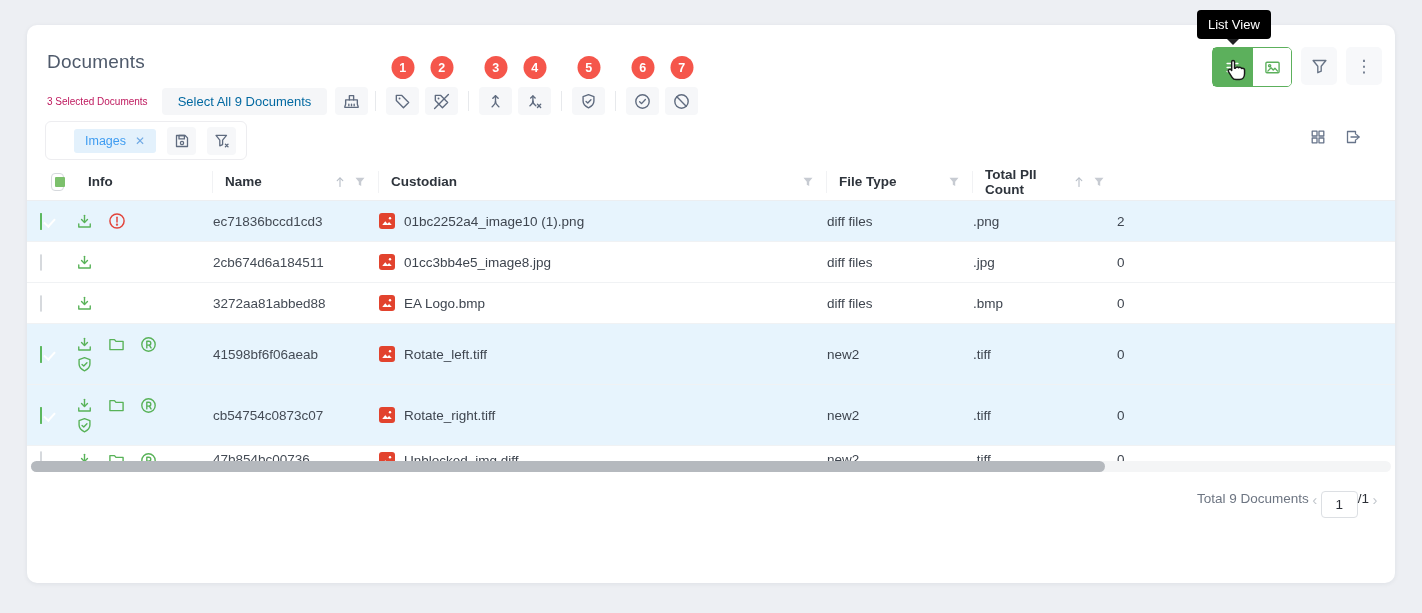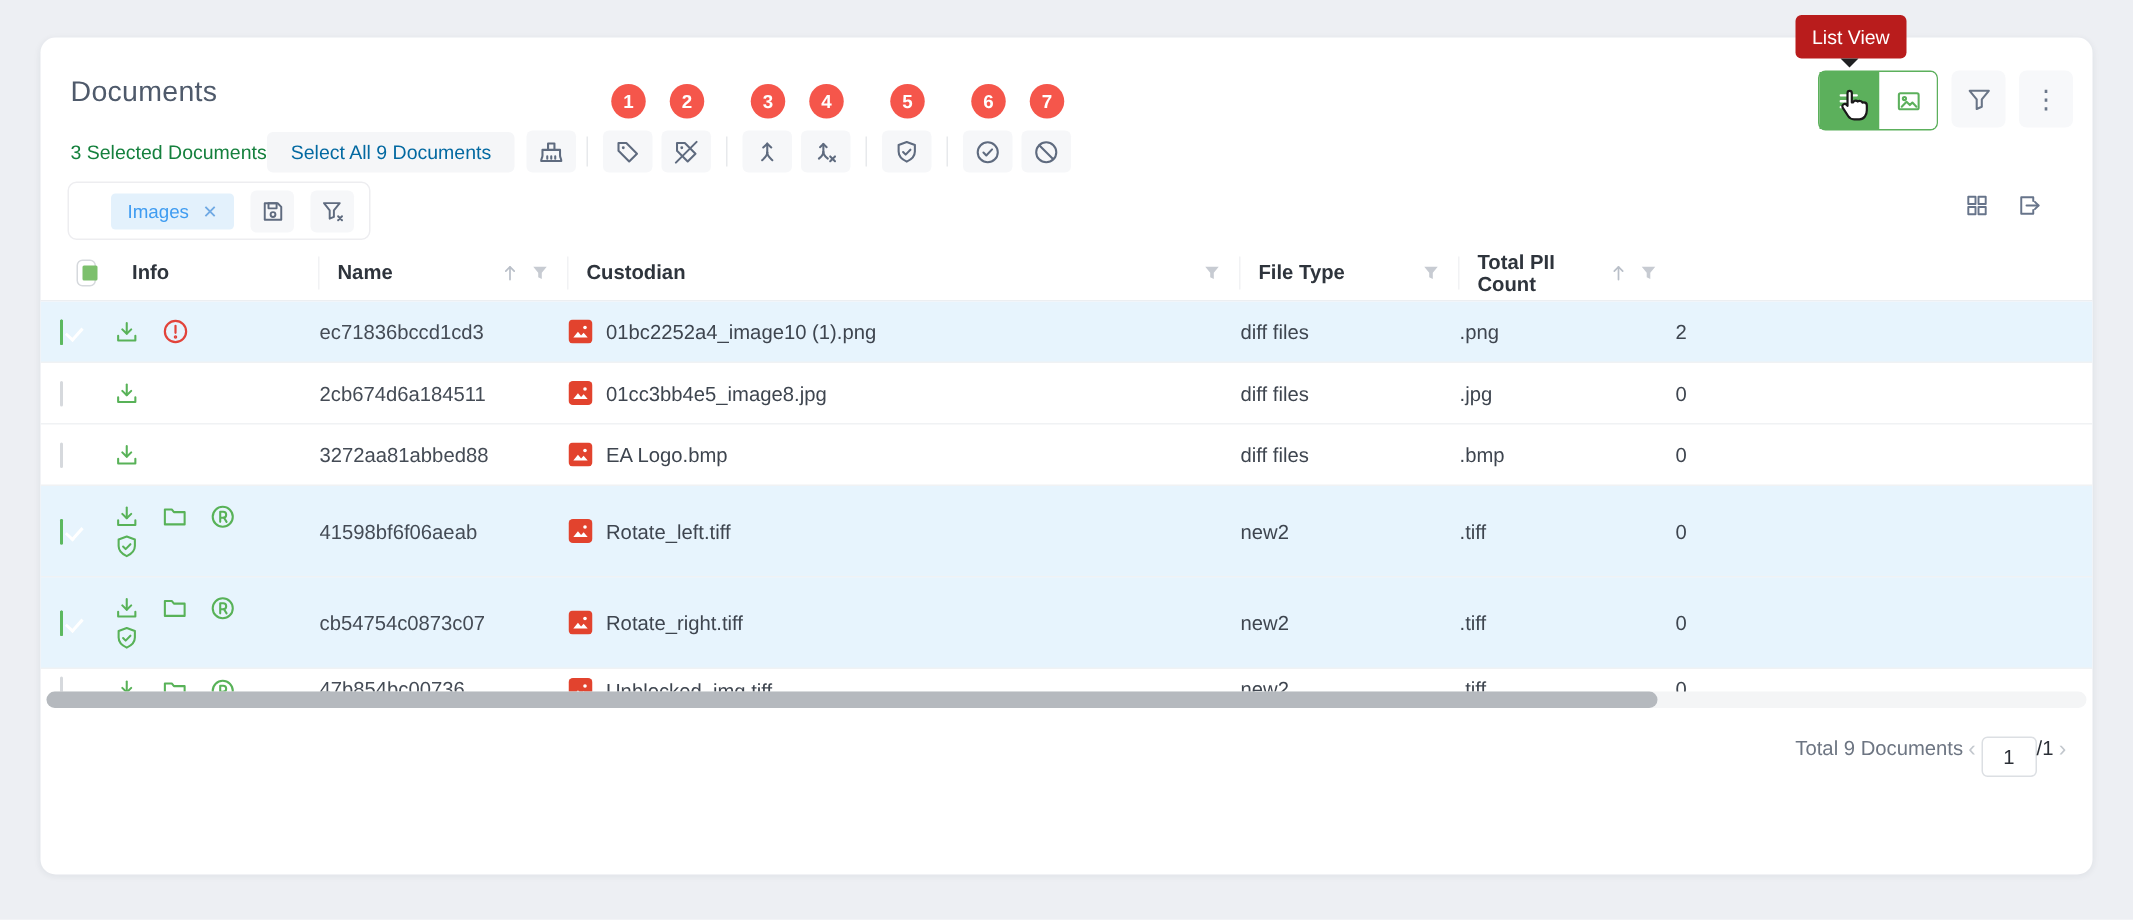--- a/index.html
+++ b/index.html
@@ -9,27 +9,27 @@
   
   .page-title { position:absolute; left:20px; top:26px; font-size:19px; font-weight:500; color:#4f5a6b; letter-spacing:.2px; }
   .topright { position:absolute; top:22px; right:13px; display:flex; gap:9px; align-items:flex-start; }
   .view-toggle { position:relative; display:flex; border:1px solid #5cb05c; border-radius:5px; overflow:visible; }
   .vt-btn { width:39px; height:38px; display:flex; align-items:center; justify-content:center; background:#fff; border:none; cursor:pointer; }
   .vt-btn.active { background:#5cb05c; }
   .vt-btn + .vt-btn { border-left:1px solid #5cb05c; border-radius:0 4px 4px 0; }
   .vt-btn:first-child { border-radius:4px 0 0 4px; }
   .sq-btn { width:36px; height:38px; display:flex; align-items:center; justify-content:center; background:#f7f8fa; border:none; border-radius:5px; cursor:pointer; color:#697587; }
   .kebab { font-size:17px; color:#6a7689; letter-spacing:0; line-height:1; }
-  .tooltip { position:absolute; top:-38px; left:-16px; background:#b91c1c; color:#fff; font-size:13px; padding:7px 11px; border-radius:4px; white-space:nowrap; }
+  .tooltip { position:absolute; top:-38px; left:-16px; background:#000000; color:#fff; font-size:13px; padding:7px 11px; border-radius:4px; white-space:nowrap; }
   .tooltip::after { content:""; position:absolute; left:30px; bottom:-6px; border:6px solid transparent; border-top-color:#1f2022; border-bottom:none; }
   .cursor-hand { position:absolute; left:9px; top:9px; width:27px; height:27px; pointer-events:none; }
 
   
   .action-row { position:absolute; left:20px; top:62px; display:flex; align-items:center; height:28px; }
-  .sel-status { font-size:13px; color:#15803d; }
+  .sel-status { font-size:10px; color:#be185d; margin-right:14px; }
   .select-all { height:27px; padding:0 16px; background:#f5f6f8; border:none; border-radius:4px; font-size:13px; color:#0369a1; cursor:pointer; font-family:inherit; }
   .icon-btn { width:33px; height:28px; background:#f6f7f9; border:none; border-radius:4px; display:flex; align-items:center; justify-content:center; color:#5f6b7f; cursor:pointer; }
   .act-wrap { position:relative; margin:0 3px; }
   .badge { position:absolute; top:-31px; left:50%; transform:translateX(-50%); width:23px; height:23px; border-radius:50%; background:#f5564b; color:#fff; font-size:12.5px; font-weight:bold; display:flex; align-items:center; justify-content:center; }
   .divider { width:1px; height:20px; background:#e7e9ec; margin:0 7px; }
   .gap8 { width:8px; }
 
   
   .filter-row { position:absolute; left:18px; top:96px; display:flex; align-items:center; border:1px solid #ededf0; border-radius:6px; padding:5px 10px 5px 28px; gap:11px; height:39px; }
   .chip { display:flex; align-items:center; gap:9px; background:#e3f1fc; border-radius:3px; padding:5px 11px; font-size:12.5px; color:#3f9cf1; }
@@ -530,21 +530,21 @@
         </div>
     <div class="docid">47b854bc00736</div>
     <div class="cell-name">
       <span class="ic ic-16">
             <svg viewBox="0 0 16 16">
               <rect width="16" height="16" rx="3" fill="#e2432e"></rect>
               <path d="M3.2 12l3.1-3.8 2.1 2.5 1.7-1.8 2.7 3.1z" fill="#fff"></path>
               <circle cx="11" cy="5.3" r="1.2" fill="#fff"></circle>
             </svg>
           </span>
-      <span>Unblocked_img.tiff</span>
+      <span>Unblocked_img.diff</span>
     </div>
     <div>new2</div>
     <div>.tiff</div>
     <div>0</div>
   </div>
     </div>
 
   <div class="hscroll">
     <div class="hthumb"></div>
   </div>

